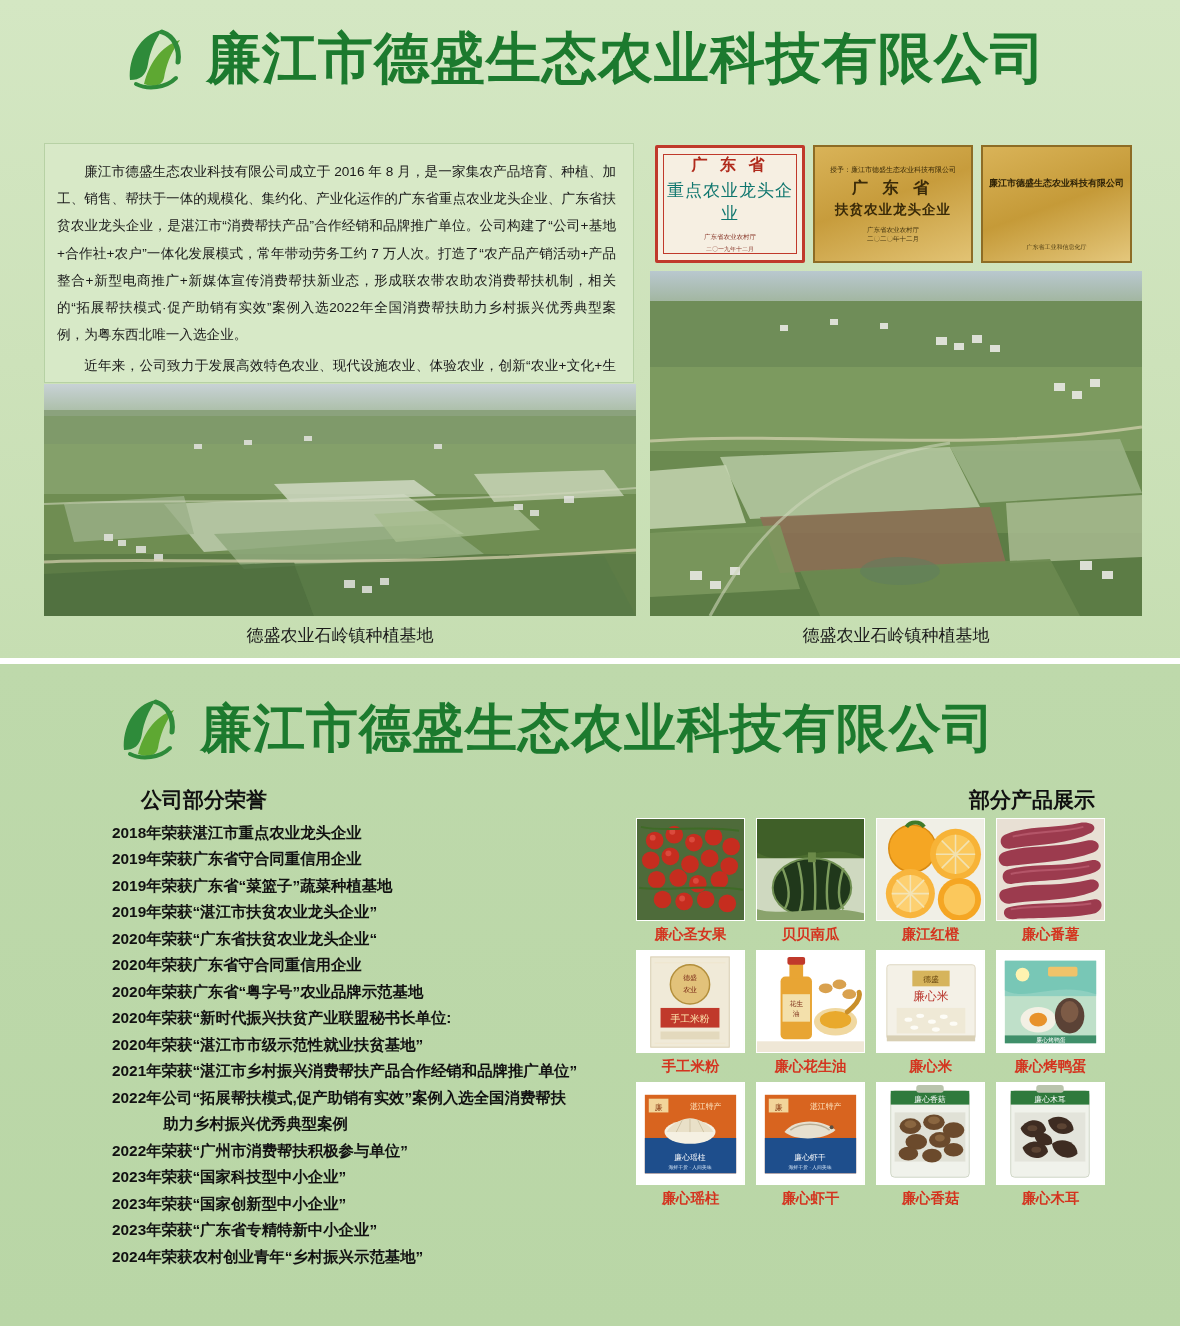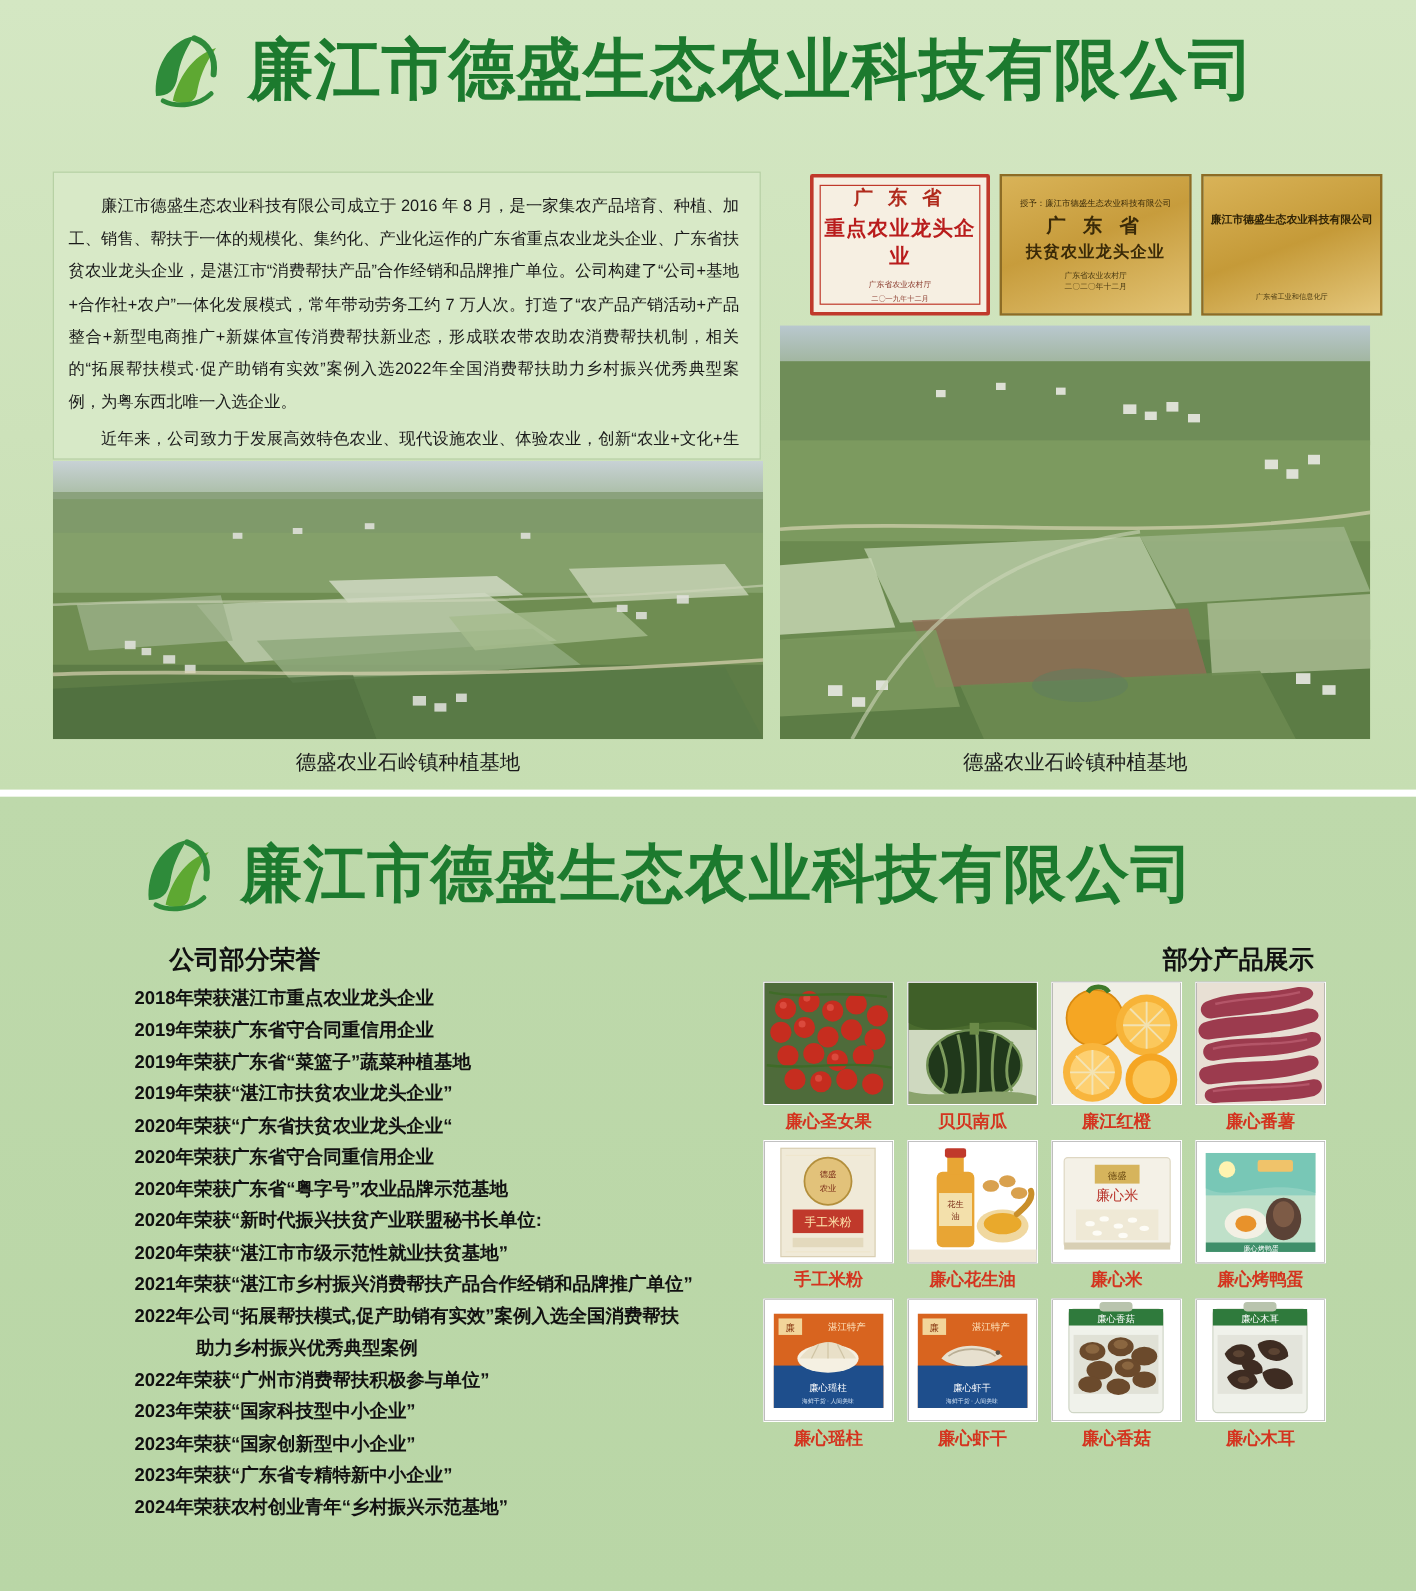--- a/index.html
+++ b/index.html
@@ -91,21 +91,20 @@
 
   
   .certs {
     position: absolute;
     left: 655px;
     top: 145px;
     width: 490px;
     height: 118px;
     display: flex;
     gap: 8px;
-    margin-left: 20px;
   }
   .cert {
     position: relative;
     border: 1px solid #6b5a33;
     box-sizing: border-box;
     overflow: hidden;
     display: flex;
     flex-direction: column;
     align-items: center;
     justify-content: center;
@@ -121,21 +120,21 @@
     border: 1px solid #c0392b;
     width: 92%;
     height: 88%;
     display: flex;
     flex-direction: column;
     align-items: center;
     justify-content: center;
     gap: 3px;
   }
   .cert-1 .l1 { font-size: 16px; color: #b02a1c; font-weight: bold; letter-spacing: 4px; }
-  .cert-1 .l2 { font-size: 17px; color: #b91c1c; font-weight: bold; letter-spacing: 1px; }
+  .cert-1 .l2 { font-size: 17px; color: #0f766e; font-weight: normal; letter-spacing: 1px; }
   .cert-1 .l3 { font-size: 6.5px; color: #8a3a2c; margin-top: 5px; }
   .cert-1 .l4 { font-size: 6px; color: #8a3a2c; }
 
   .cert-2 {
     width: 160px;
     background: linear-gradient(160deg,#d9b358 0%, #c79c3c 45%, #e2c374 100%);
     border: 2px solid #8d6c25;
   }
   .cert-2 .t1 { font-size: 7px; color: #3a2a08; margin-bottom: 3px; }
   .cert-2 .t2 { font-size: 16px; color: #3a2a08; font-weight: bold; letter-spacing: 5px; }

